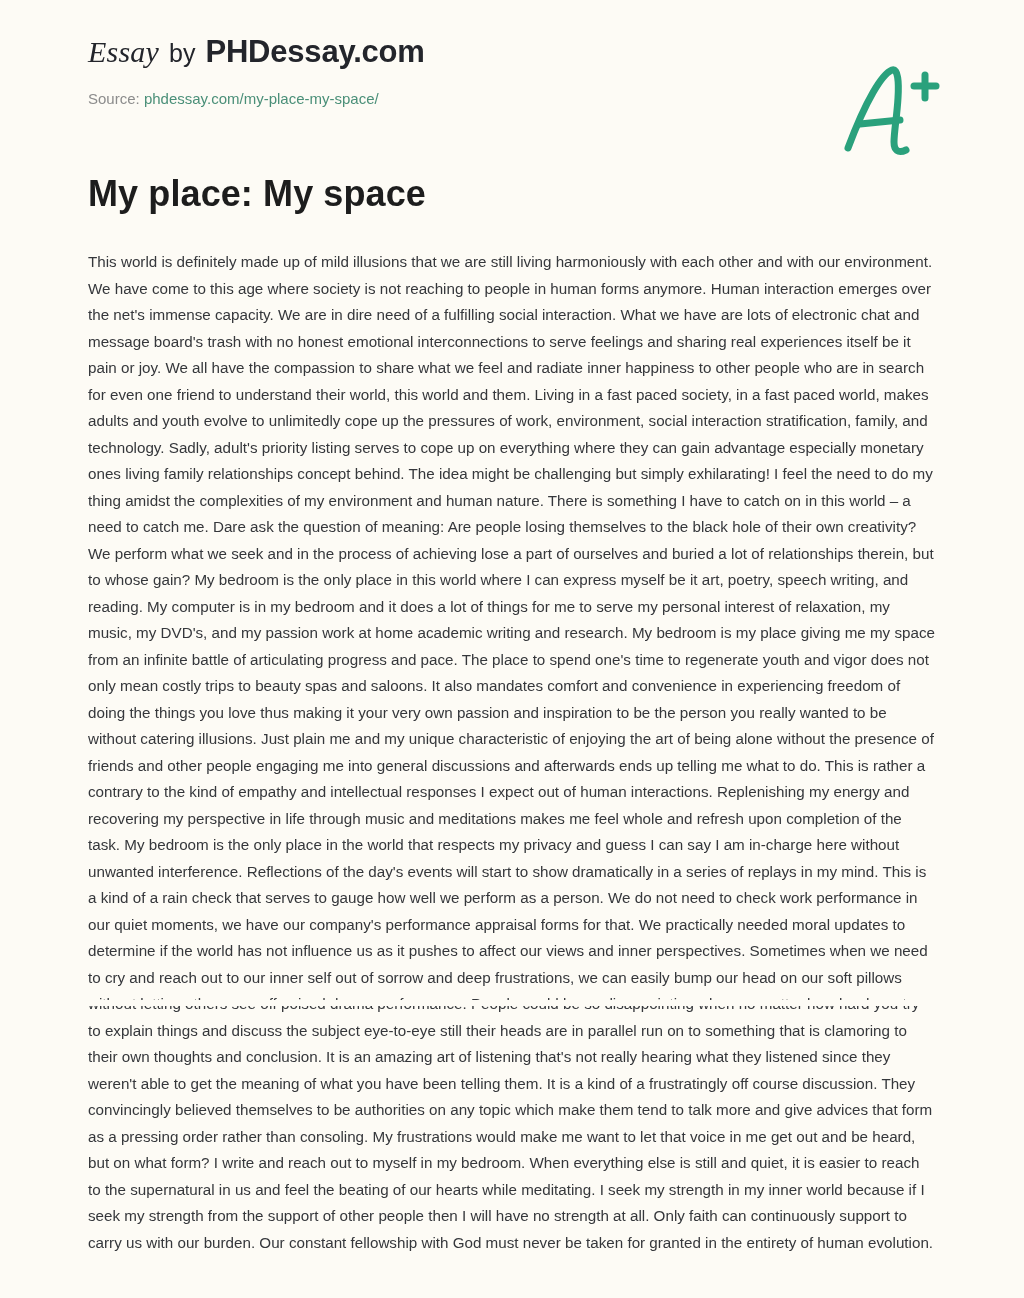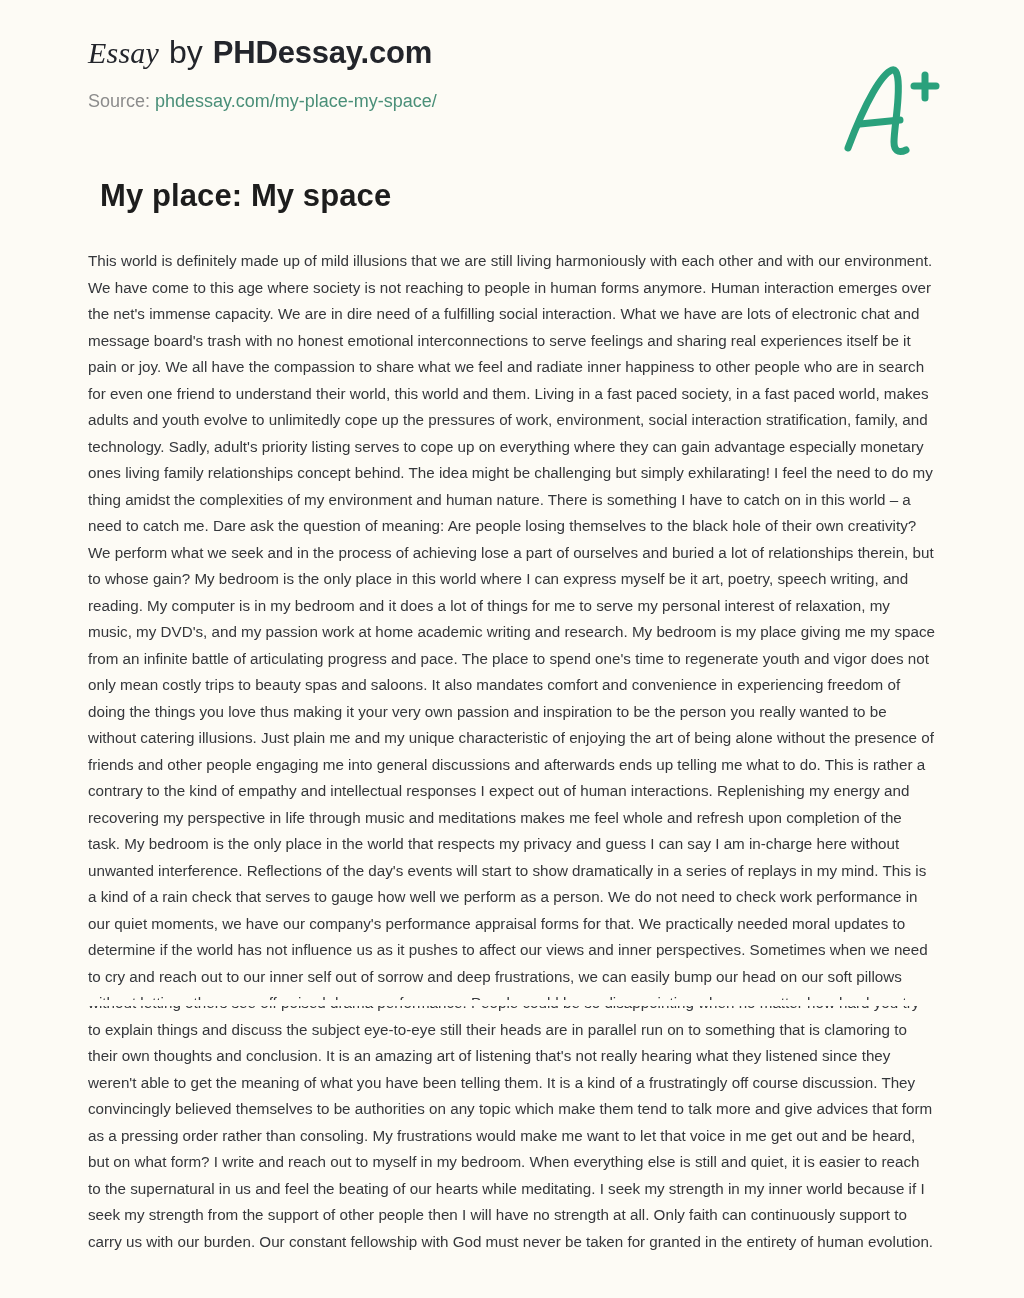--- a/index.html
+++ b/index.html
@@ -31,33 +31,33 @@
     padding: 0;
   }
   .brand-essay {
     font-family: "Liberation Serif", serif;
     font-size: 30px;
     font-style: italic;
     color: #23252b;
     letter-spacing: 0.2px;
   }
   .brand-by {
-    font-size: 32px;
+    font-size: 25px;
     color: #23252b;
     font-weight: 400;
   }
   .brand-site {
     font-size: 31px;
     color: #23252b;
     font-weight: 700;
     letter-spacing: -0.2px;
   }
   .source-row {
     margin-top: 20px;
-    font-size: 18px;
+    font-size: 15px;
     color: #8b8b8b;
   }
   .source-row .src-label {
     color: #8c8c8c;
   }
   .source-row .src-link {
     color: #4a8f78;
     text-decoration: none;
   }
   .logo {
@@ -65,22 +65,22 @@
     right: 78px;
     top: 60px;
     width: 110px;
     height: 100px;
     color: #2aa17c;
   }
   .logo svg {
     display: block;
   }
   h1.doc-title {
-    margin: 66px 0 0 12px;
-    font-size: 31px;
+    margin: 66px 0 0 0;
+    font-size: 36px;
     font-weight: 700;
     color: #1d1d1d;
     letter-spacing: 0.1px;
   }
   .body-text {
     margin-top: 34px;
     font-size: 15.2px;
     line-height: 26.5px;
     color: #35373b;
     text-align: left;

